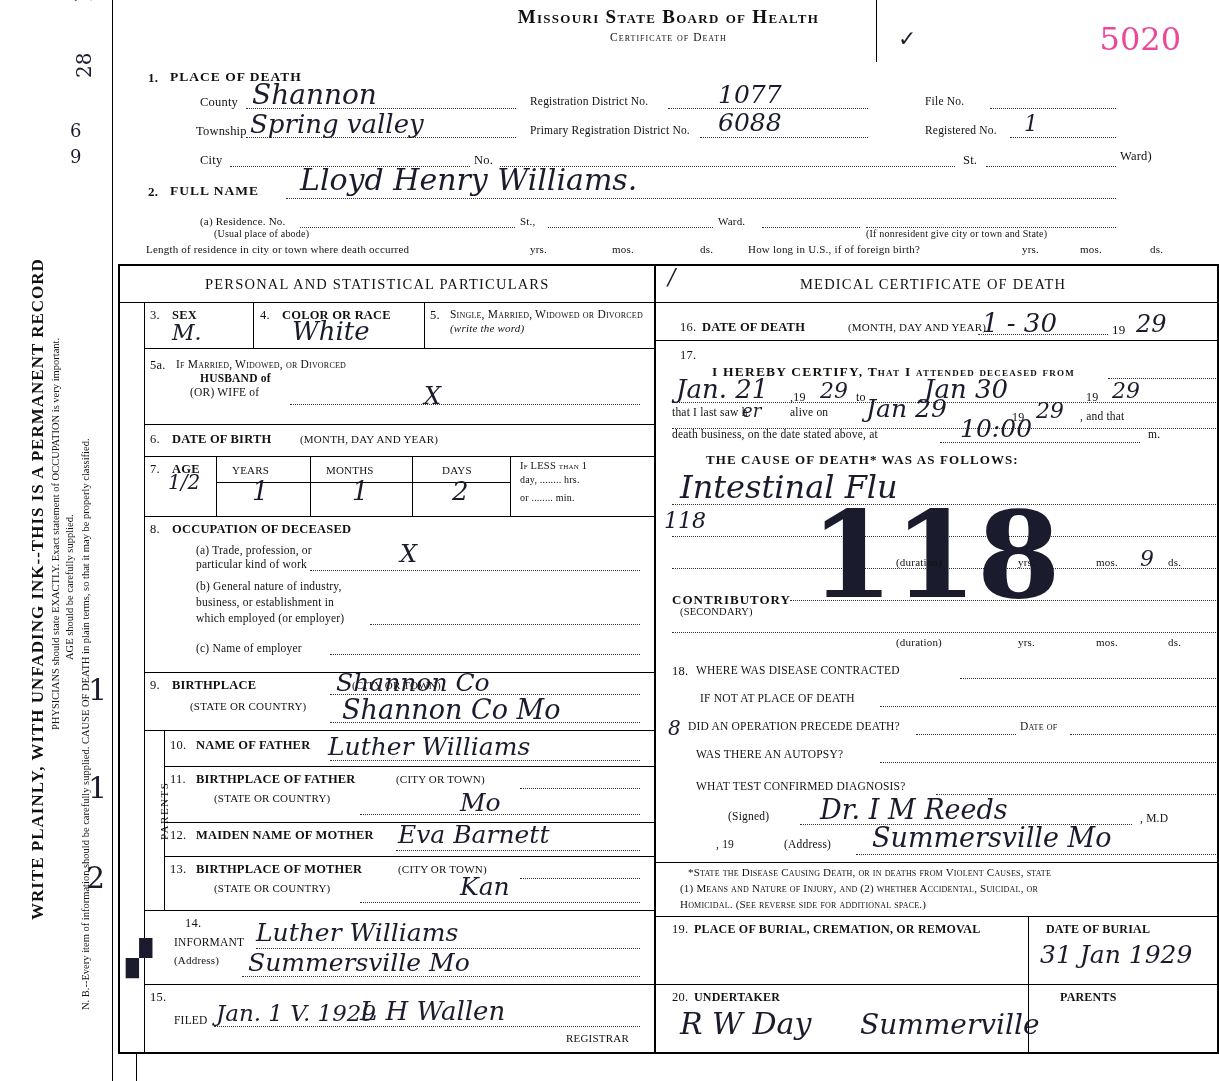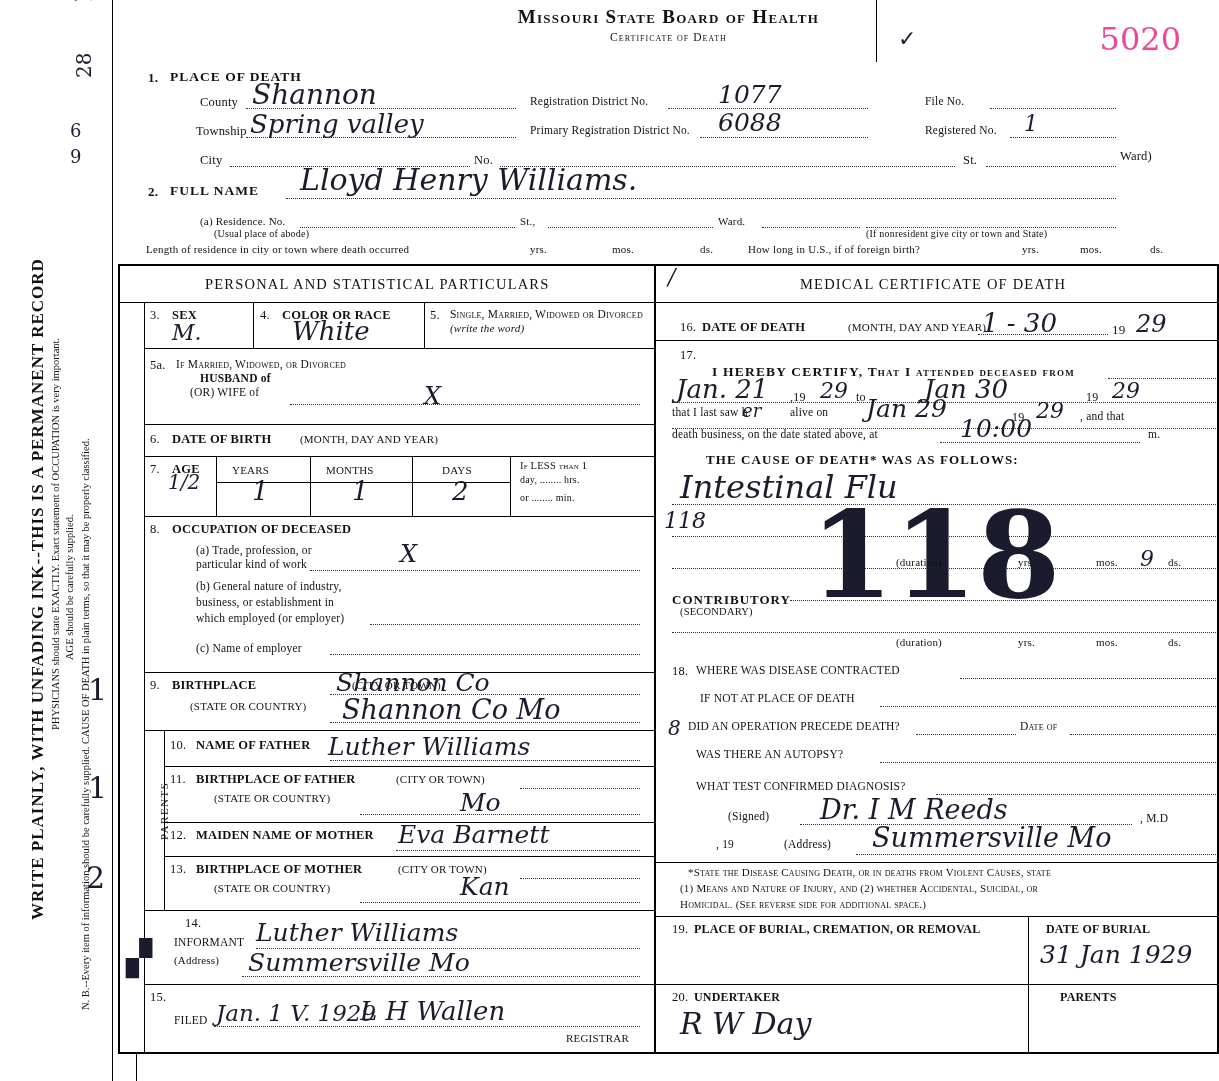--- a/index.html
+++ b/index.html
@@ -352,16 +352,17 @@
   <div class="line vl" style="left:1028px;top:916px;height:136px;"></div>
   <div class="lbl" style="left:672px;top:922px;">19.</div>
   <div class="lbl sc b" style="left:694px;top:922px;font-size:12px;">PLACE OF BURIAL, CREMATION, OR REMOVAL</div>
   <div class="lbl sc b" style="left:1046px;top:922px;font-size:12px;">DATE OF BURIAL</div>
   <div class="hand" style="left:1040px;top:940px;font-size:25px;">31 Jan 1929</div>
 
   <div class="lbl" style="left:672px;top:990px;">20.</div>
   <div class="lbl sc b" style="left:694px;top:990px;font-size:12px;">UNDERTAKER</div>
   <div class="lbl sc b" style="left:1060px;top:990px;font-size:12px;">PARENTS</div>
   <div class="hand" style="left:680px;top:1006px;font-size:30px;">R W Day</div>
+  <div class="hand" style="left:860px;top:1008px;font-size:28px;">Summerville</div>
 
   <div class="line vl" style="left:136px;top:1054px;height:27px;"></div>
 
 </div>
 
 </body></html>

